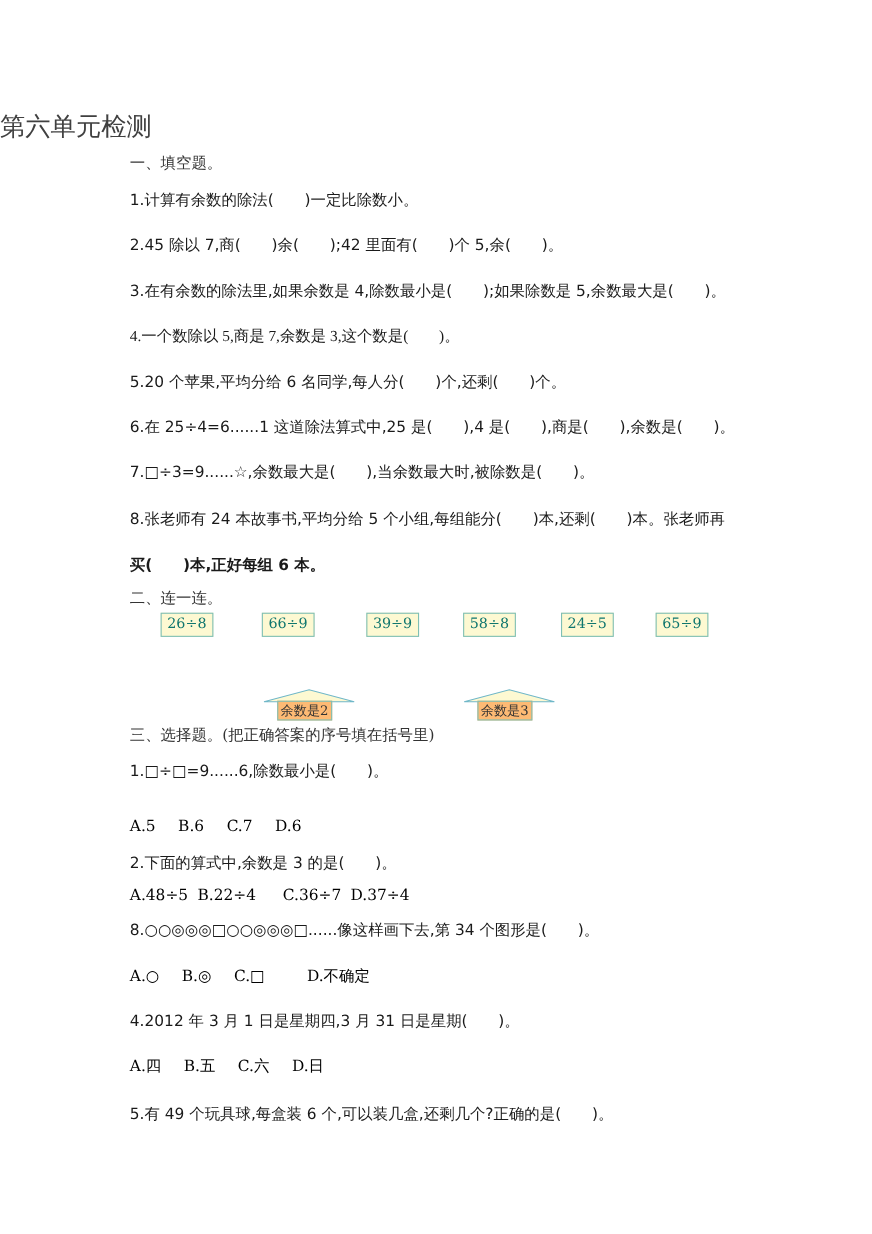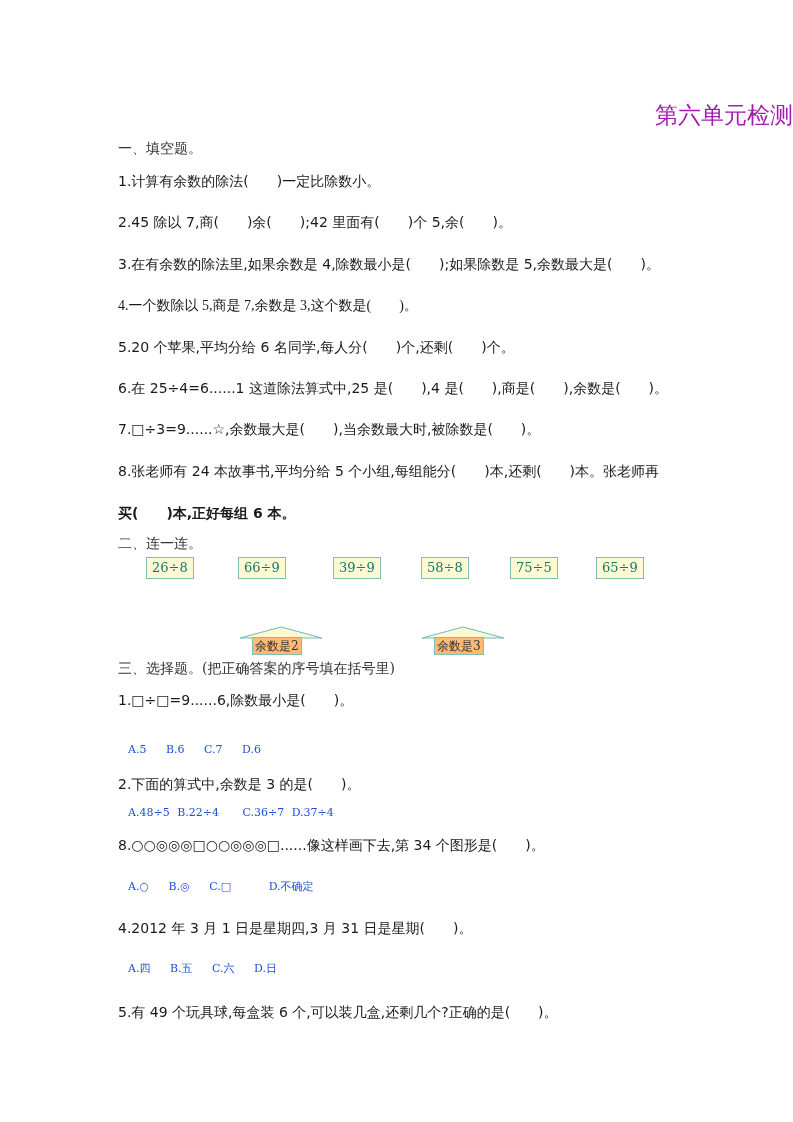--- a/index.html
+++ b/index.html
@@ -3,30 +3,30 @@
 <meta charset="utf-8">
 <style>
   html, body { margin: 0; padding: 0; background: #ffffff; }
   body {
     width: 793px; height: 1122px; position: relative; overflow: hidden;
     font-family: "DejaVu Sans", "Liberation Sans", sans-serif;
     color: #1a1a1a;
   }
   .abs { position: absolute; white-space: nowrap; }
   .title {
-    left: 0; width: 793px; top: 100px; text-align: right;
+    left: 0; width: 793px; top: 100px; text-align: left;
     font-family: "DejaVu Serif", "Liberation Serif", serif;
-    font-size: 23px; color: #a21caf;
+    font-size: 23px; color: #404040;
   }
   .section {
     font-family: "DejaVu Serif", "Liberation Serif", serif;
     font-size: 14px; color: #333; left: 118px;
   }
   .q { font-size: 14px; left: 118px; letter-spacing: 0px; }
-  .opts { font-size: 11px; left: 128px; font-family: "DejaVu Serif", "Liberation Serif", serif; color: #1d4ed8; }
+  .opts { font-size: 14px; left: 118px; font-family: "DejaVu Serif", "Liberation Serif", serif; color: #000000; }
   .opt { display: inline-block; margin-right: 16px; }
   .box {
     position: absolute; height: 20px; line-height: 20px;
     background: #fdf9d2; border: 1px solid #7fbfb4;
     font-family: "DejaVu Serif", "Liberation Serif", serif;
     font-size: 13px; color: #0f766e; text-align: center; padding: 0 5px;
   }
   .arrow { position: absolute; }
   .arrow svg { display: block; }
   .arrow .label {
@@ -51,21 +51,21 @@
 <div class="abs q" style="top:421px;">7.□÷3=9......☆,余数最大是(　　),当余数最大时,被除数是(　　)。</div>
 <div class="abs q" style="top:463px;">8.张老师有 24 本故事书,平均分给 5 个小组,每组能分(　　)本,还剩(　　)本。张老师再</div>
 <div class="abs q" style="top:505px;font-weight:bold;">买(　　)本,正好每组 6 本。</div>
 
 <div class="abs section" style="top:535px;">二、连一连。</div>
 
 <div class="box" style="left:146px; top:557px;">26÷8</div>
 <div class="box" style="left:238px; top:557px;">66÷9</div>
 <div class="box" style="left:333px; top:557px;">39÷9</div>
 <div class="box" style="left:421px; top:557px;">58÷8</div>
-<div class="box" style="left:510px; top:557px;">75÷5</div>
+<div class="box" style="left:510px; top:557px;">24÷5</div>
 <div class="box" style="left:596px; top:557px;">65÷9</div>
 
 <div class="arrow" style="left:238px; top:626px; width:86px; height:30px;">
   <svg width="86" height="14">
     <polygon points="2,12 43,1 84,12" fill="#fdf9d2" stroke="#6fb7c8" stroke-width="1"></polygon>
   </svg>
   <span class="label">余数是2</span>
 </div>
 <div class="arrow" style="left:420px; top:626px; width:86px; height:30px;">
   <svg width="86" height="14">

